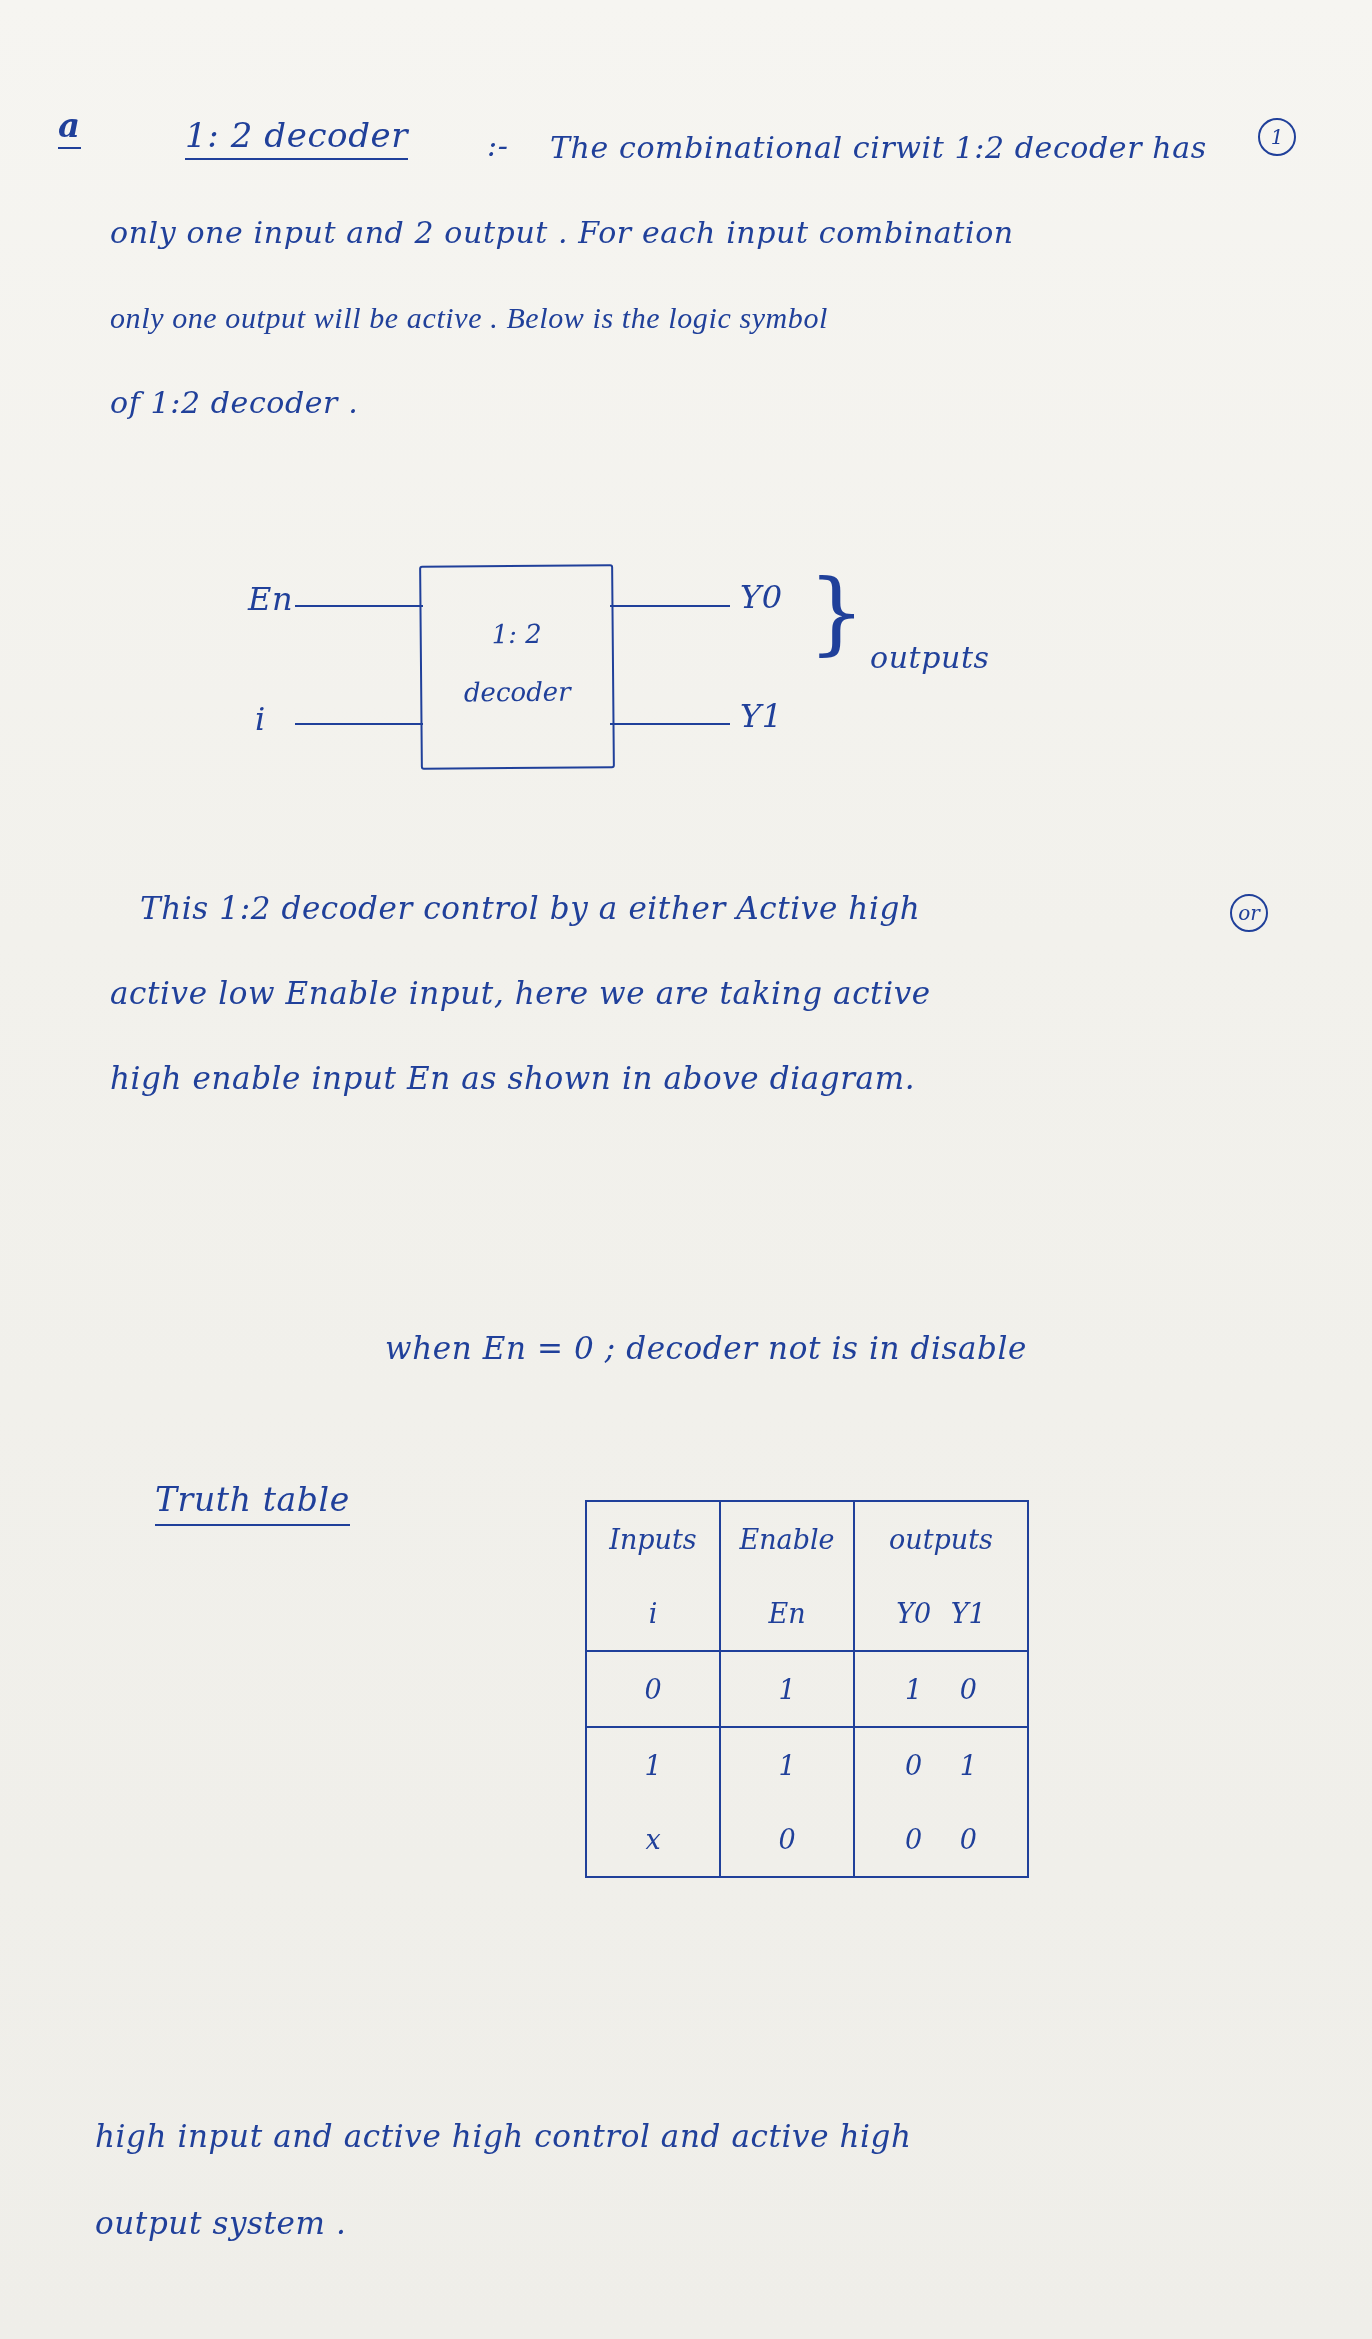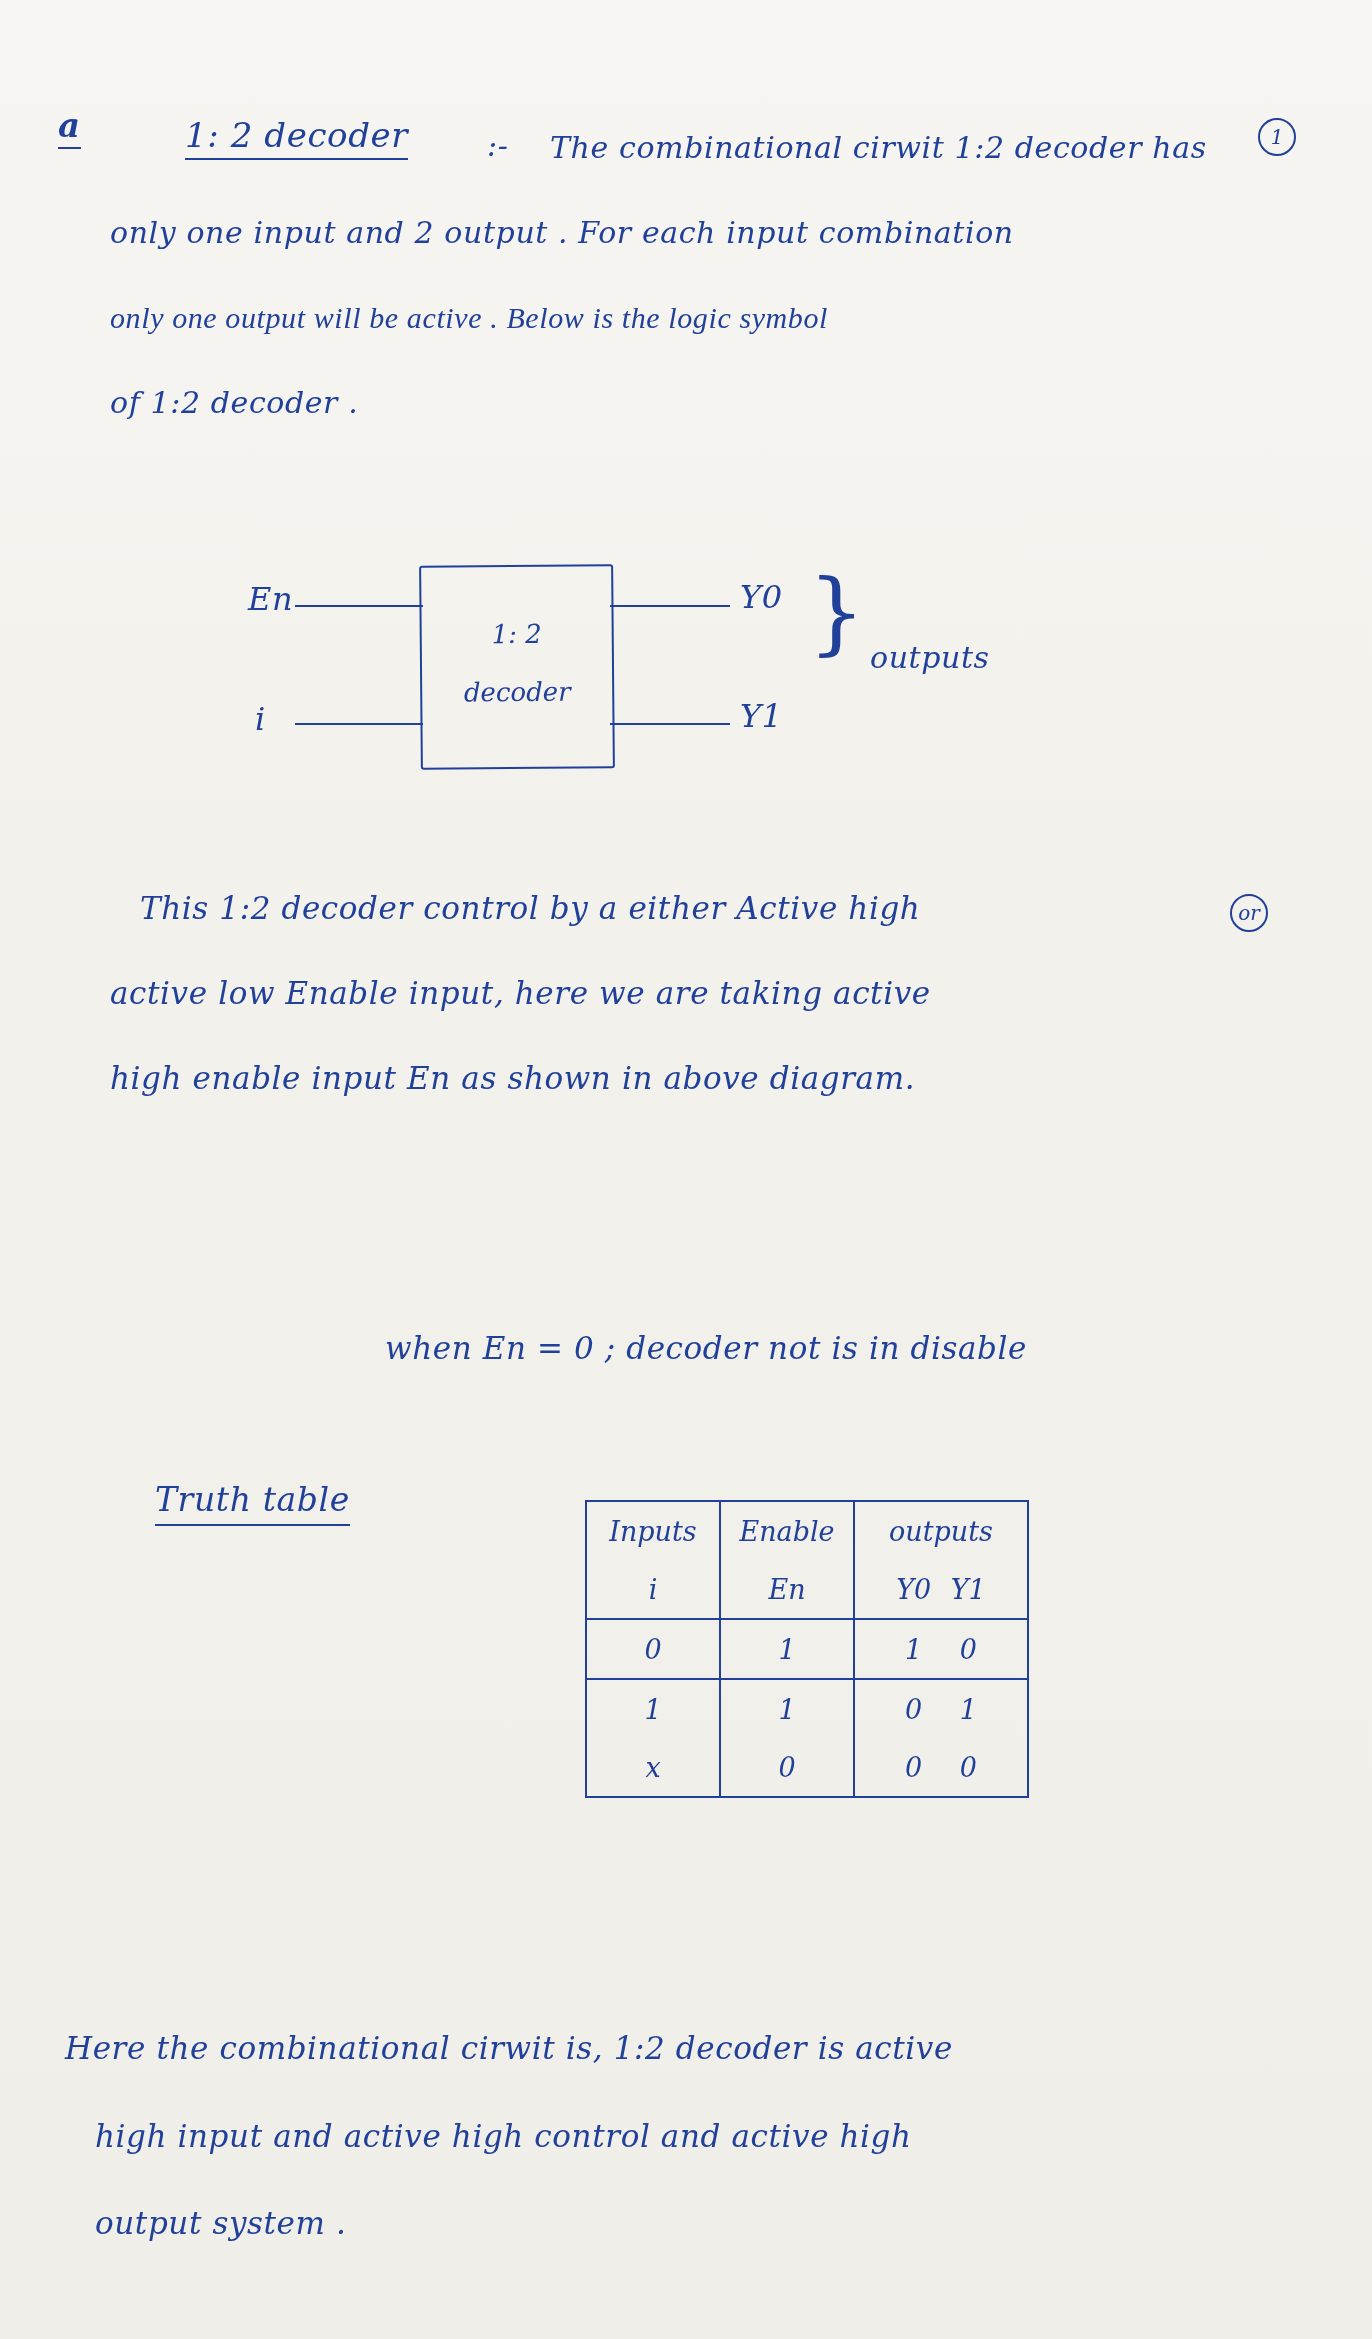--- a/index.html
+++ b/index.html
@@ -108,21 +108,21 @@
     border: 2.5px solid #20409a;
     border-collapse: collapse;
   }
   .ttable td {
     border: 2px solid #20409a;
     color: #20409a;
     font-family: "DejaVu Serif", serif;
     font-style: italic;
     font-size: 27px;
     text-align: center;
-    padding: 12px 6px;
+    padding: 20px 6px;
     min-width: 120px;
     height: 34px;
   }
   .ttable td.hdr { font-size: 27px; }
   .ttable .pair span { display: inline-block; min-width: 46px; }
   .noborder-bottom { border-bottom: none !important; }
   .noborder-top { border-top: none !important; }
 </style>
 </head>
 <body>
@@ -207,17 +207,16 @@
       <td style="border-top:none;">x</td>
       <td style="border-top:none;">0</td>
       <td class="pair" style="border-top:none;">
         <span>0</span>
         <span>0</span>
       </td>
     </tr>
   </tbody>
     </table>
 
-  <div class="hw line" style="left:65px; top:2030px; font-size:31px;">Here the combinational cirwit is, 1:2 decoder is  active</div>
   <div class="hw line" style="left:95px; top:2118px; font-size:31px;">high input  and active high  control  and  active high</div>
   <div class="hw line" style="left:95px; top:2205px; font-size:31px;">output system .</div>
 
 </div>
 
 </body></html>

